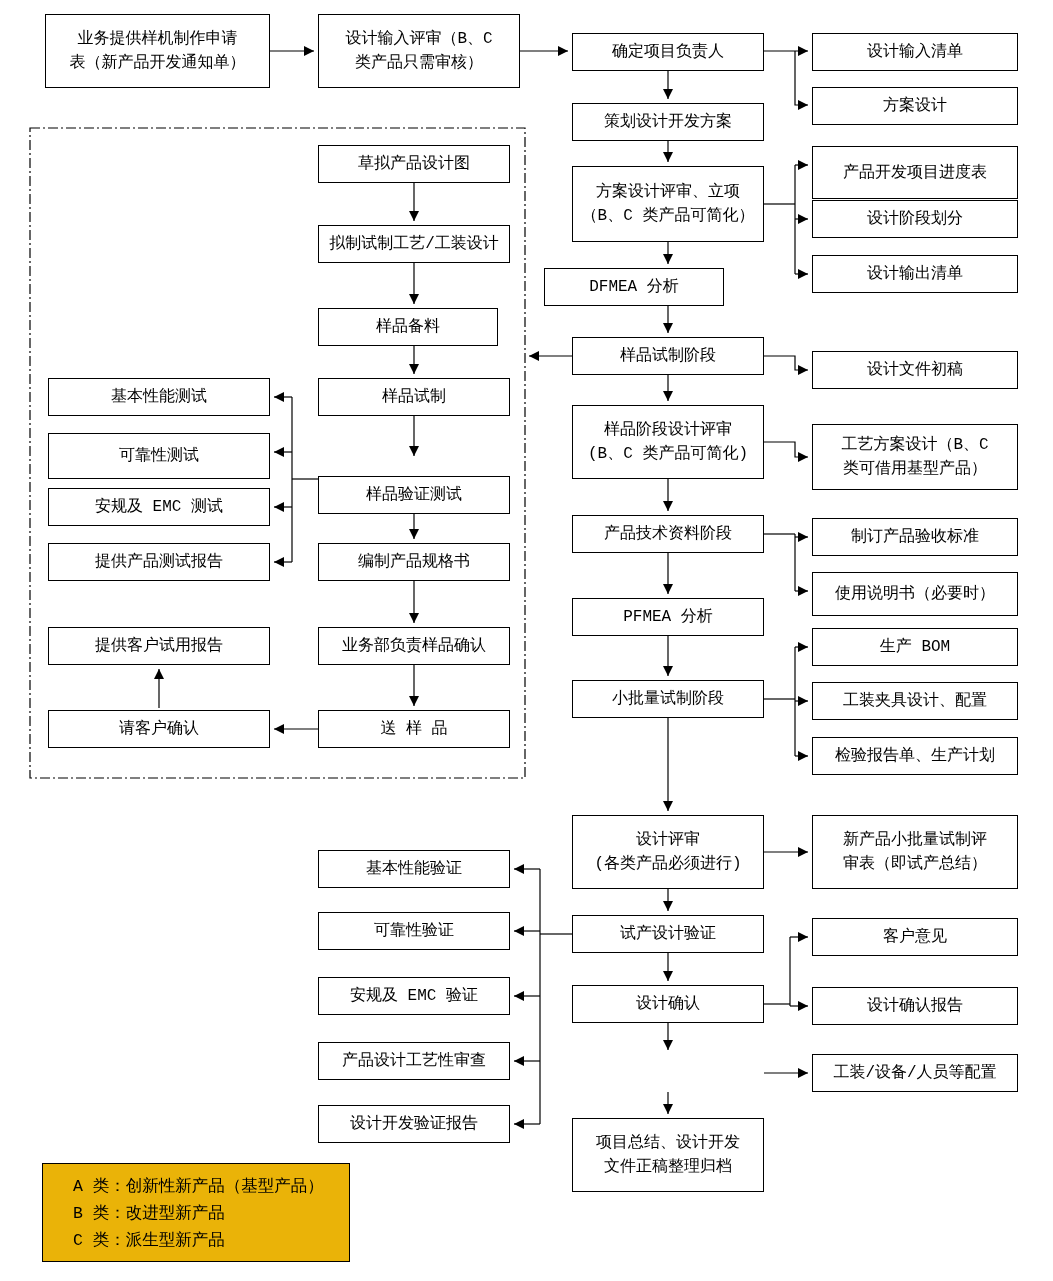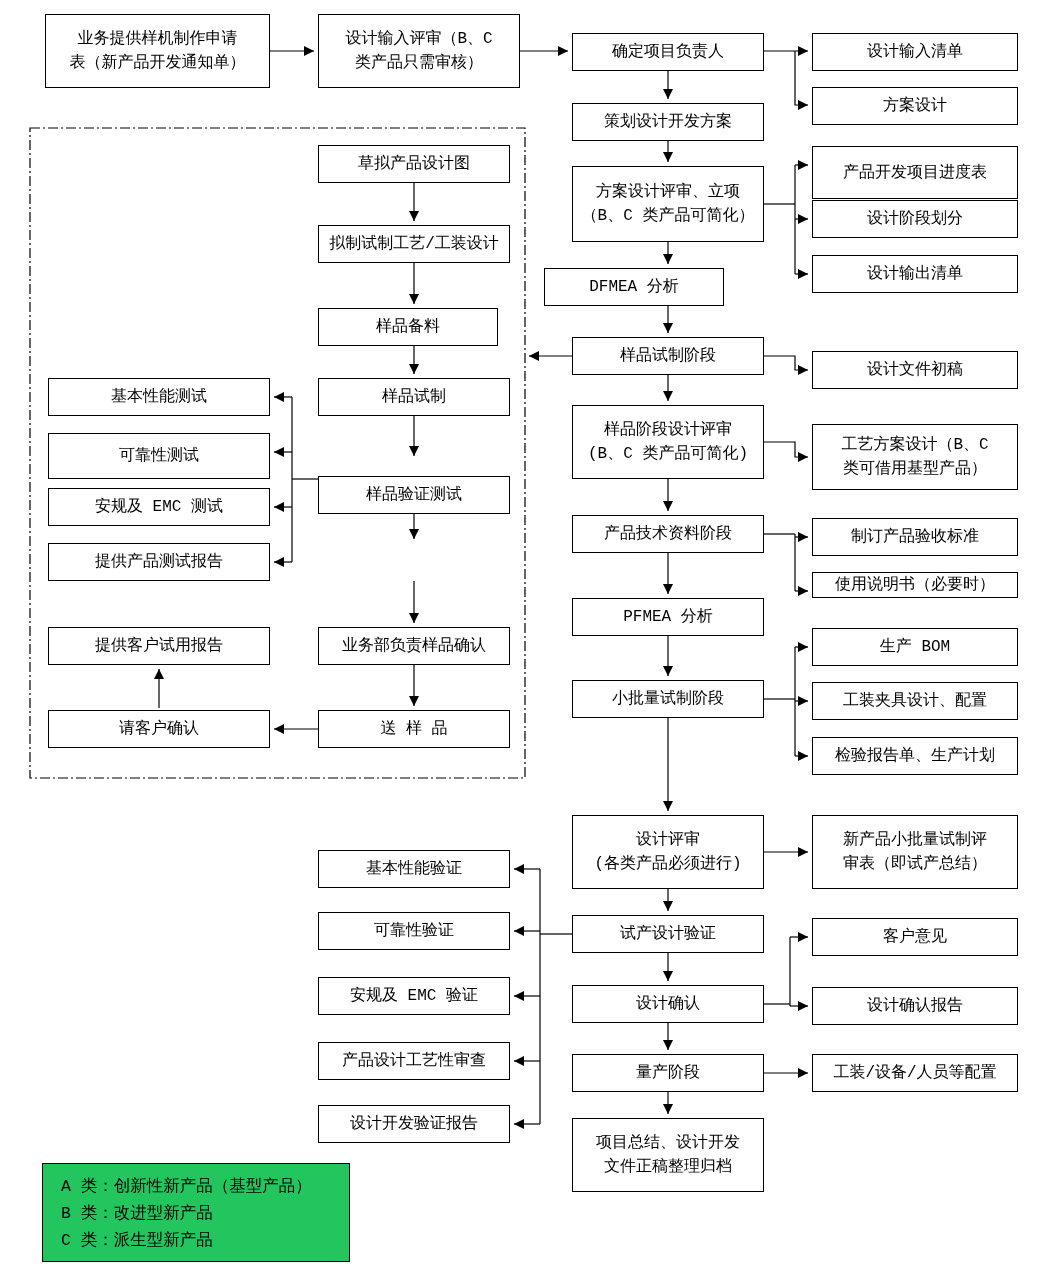--- a/index.html
+++ b/index.html
@@ -11,22 +11,22 @@
   .overlay{position:absolute;left:0;top:0;}
   .node{
     position:absolute;box-sizing:border-box;
     border:1px solid #000;background:#fff;
     display:flex;align-items:center;justify-content:center;
     text-align:center;font-size:16px;line-height:1.5;
     white-space:pre-line;padding:1px 3px;
   }
   .legend{
     position:absolute;box-sizing:border-box;
-    border:1px solid #000;background:#22c55e;
-    font-size:16.5px;padding:8px 18px;
+    border:1px solid #000;background:#eab308;
+    font-size:16.5px;padding:8px 30px;
     display:flex;flex-direction:column;justify-content:space-around;
     text-align:left;
   }
   .legend-line{white-space:pre;}
 </style>
 </head>
 <body>
 
 <div class="canvas">
 
@@ -132,48 +132,48 @@
   <div class="node" style="left:572px;top:337px;width:192px;height:38px">样品试制阶段</div>
   <div class="node" style="left:572px;top:405px;width:192px;height:74px">样品阶段设计评审
 (B、C 类产品可简化)</div>
   <div class="node" style="left:572px;top:515px;width:192px;height:38px">产品技术资料阶段</div>
   <div class="node" style="left:572px;top:598px;width:192px;height:38px">PFMEA 分析</div>
   <div class="node" style="left:572px;top:680px;width:192px;height:38px">小批量试制阶段</div>
   <div class="node" style="left:572px;top:815px;width:192px;height:74px">设计评审
 (各类产品必须进行)</div>
   <div class="node" style="left:572px;top:915px;width:192px;height:38px">试产设计验证</div>
   <div class="node" style="left:572px;top:985px;width:192px;height:38px">设计确认</div>
-  <div class="node" style="left:572px;top:1054px;width:192px;height:38px">量产阶段</div>
   <div class="node" style="left:572px;top:1118px;width:192px;height:74px">项目总结、设计开发
 文件正稿整理归档</div>
 
   <div class="node" style="left:812px;top:33px;width:206px;height:38px">设计输入清单</div>
   <div class="node" style="left:812px;top:87px;width:206px;height:38px">方案设计</div>
   <div class="node" style="left:812px;top:146px;width:206px;height:53px">产品开发项目进度表</div>
   <div class="node" style="left:812px;top:200px;width:206px;height:38px">设计阶段划分</div>
   <div class="node" style="left:812px;top:255px;width:206px;height:38px">设计输出清单</div>
   <div class="node" style="left:812px;top:351px;width:206px;height:38px">设计文件初稿</div>
   <div class="node" style="left:812px;top:424px;width:206px;height:66px">工艺方案设计（B、C
 类可借用基型产品）</div>
   <div class="node" style="left:812px;top:518px;width:206px;height:38px">制订产品验收标准</div>
-  <div class="node" style="left:812px;top:572px;width:206px;height:26px">使用说明书（必要时）</div>
+  <div class="node" style="left:812px;top:572px;width:206px;height:44px">使用说明书（必要时）</div>
   <div class="node" style="left:812px;top:628px;width:206px;height:38px">生产 BOM</div>
   <div class="node" style="left:812px;top:682px;width:206px;height:38px">工装夹具设计、配置</div>
   <div class="node" style="left:812px;top:737px;width:206px;height:38px">检验报告单、生产计划</div>
   <div class="node" style="left:812px;top:815px;width:206px;height:74px">新产品小批量试制评
 审表（即试产总结）</div>
   <div class="node" style="left:812px;top:918px;width:206px;height:38px">客户意见</div>
   <div class="node" style="left:812px;top:987px;width:206px;height:38px">设计确认报告</div>
   <div class="node" style="left:812px;top:1054px;width:206px;height:38px">工装/设备/人员等配置</div>
 
   <div class="node" style="left:318px;top:145px;width:192px;height:38px">草拟产品设计图</div>
   <div class="node" style="left:318px;top:225px;width:192px;height:38px">拟制试制工艺/工装设计</div>
   <div class="node" style="left:318px;top:308px;width:180px;height:38px">样品备料</div>
   <div class="node" style="left:318px;top:378px;width:192px;height:38px">样品试制</div>
   <div class="node" style="left:318px;top:476px;width:192px;height:38px">样品验证测试</div>
+  <div class="node" style="left:318px;top:543px;width:192px;height:38px">编制产品规格书</div>
   <div class="node" style="left:318px;top:627px;width:192px;height:38px">业务部负责样品确认</div>
   <div class="node" style="left:318px;top:710px;width:192px;height:38px">送 样 品</div>
 
   <div class="node" style="left:48px;top:378px;width:222px;height:38px">基本性能测试</div>
   <div class="node" style="left:48px;top:433px;width:222px;height:46px">可靠性测试</div>
   <div class="node" style="left:48px;top:488px;width:222px;height:38px">安规及 EMC 测试</div>
   <div class="node" style="left:48px;top:543px;width:222px;height:38px">提供产品测试报告</div>
   <div class="node" style="left:48px;top:627px;width:222px;height:38px">提供客户试用报告</div>
   <div class="node" style="left:48px;top:710px;width:222px;height:38px">请客户确认</div>
 

